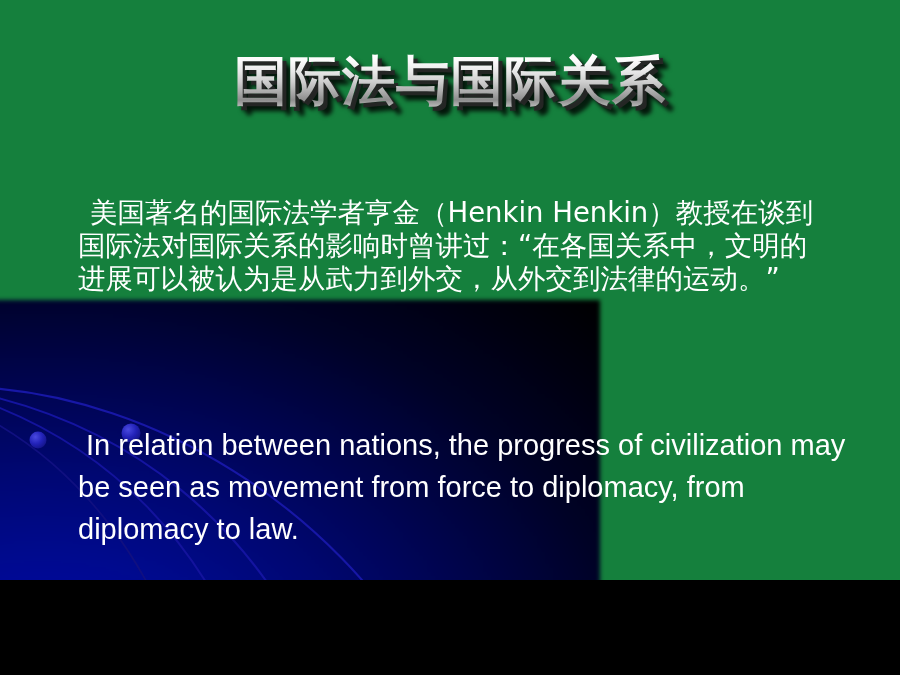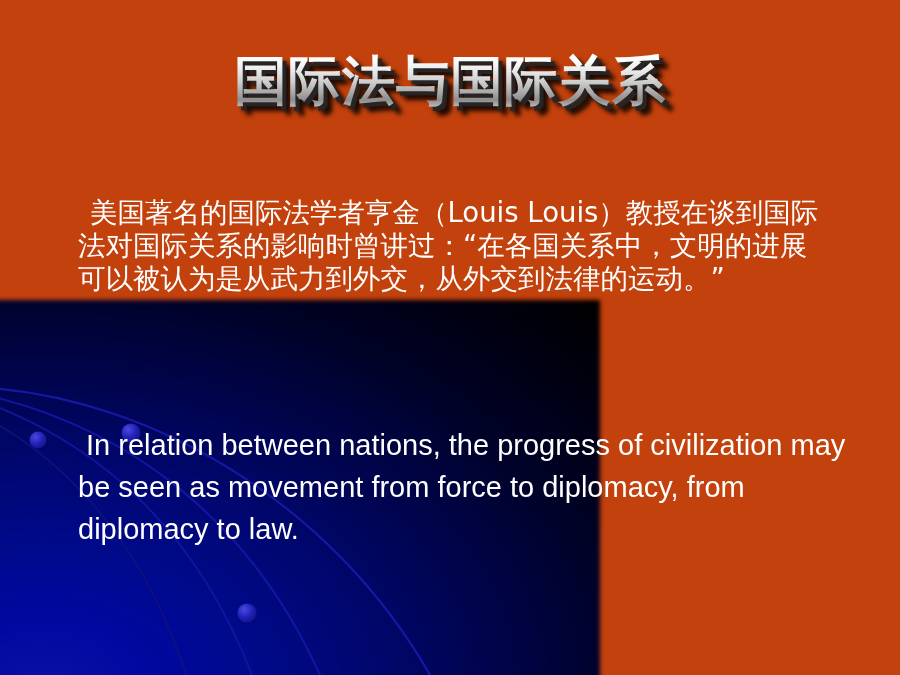--- a/index.html
+++ b/index.html
@@ -3,23 +3,23 @@
 <meta charset="utf-8">
 <style>
   html, body {
     margin: 0;
     padding: 0;
     background: #000;
   }
   #slide {
     position: relative;
     width: 900px;
-    height: 675px;
+    height: 580px;
     overflow: hidden;
-    background: #c2410c;
+    background: #15803d;
     font-family: "Liberation Sans", "DejaVu Sans", sans-serif;
   }
 
   
   #bg-layer {
     position: absolute;
     inset: 0;
     z-index: 0;
     pointer-events: none;
   }
@@ -138,17 +138,17 @@
       <circle cx="38" cy="440" r="8.5" fill="url(#dotGrad)"></circle>
       <circle cx="131" cy="433" r="9.5" fill="url(#dotGrad)"></circle>
       <circle cx="247" cy="613" r="9.5" fill="url(#dotGrad)"></circle>
     </svg>
   </div>
 
   <div id="title-box">
     <span id="title-text">国际法与国际关系</span>
   </div>
 
-  <div id="cn-block">美国著名的国际法学者亨金（Louis Louis）教授在谈到国际法对国际关系的影响时曾讲过：“在各国关系中，文明的进展可以被认为是从武力到外交，从外交到法律的运动。”</div>
+  <div id="cn-block">美国著名的国际法学者亨金（Henkin Henkin）教授在谈到国际法对国际关系的影响时曾讲过：“在各国关系中，文明的进展可以被认为是从武力到外交，从外交到法律的运动。”</div>
 
   <div id="en-block"> In relation between nations, the progress of civilization may be seen as movement from force to diplomacy, from diplomacy to law.</div>
 
 </div>
 
 </body></html>

